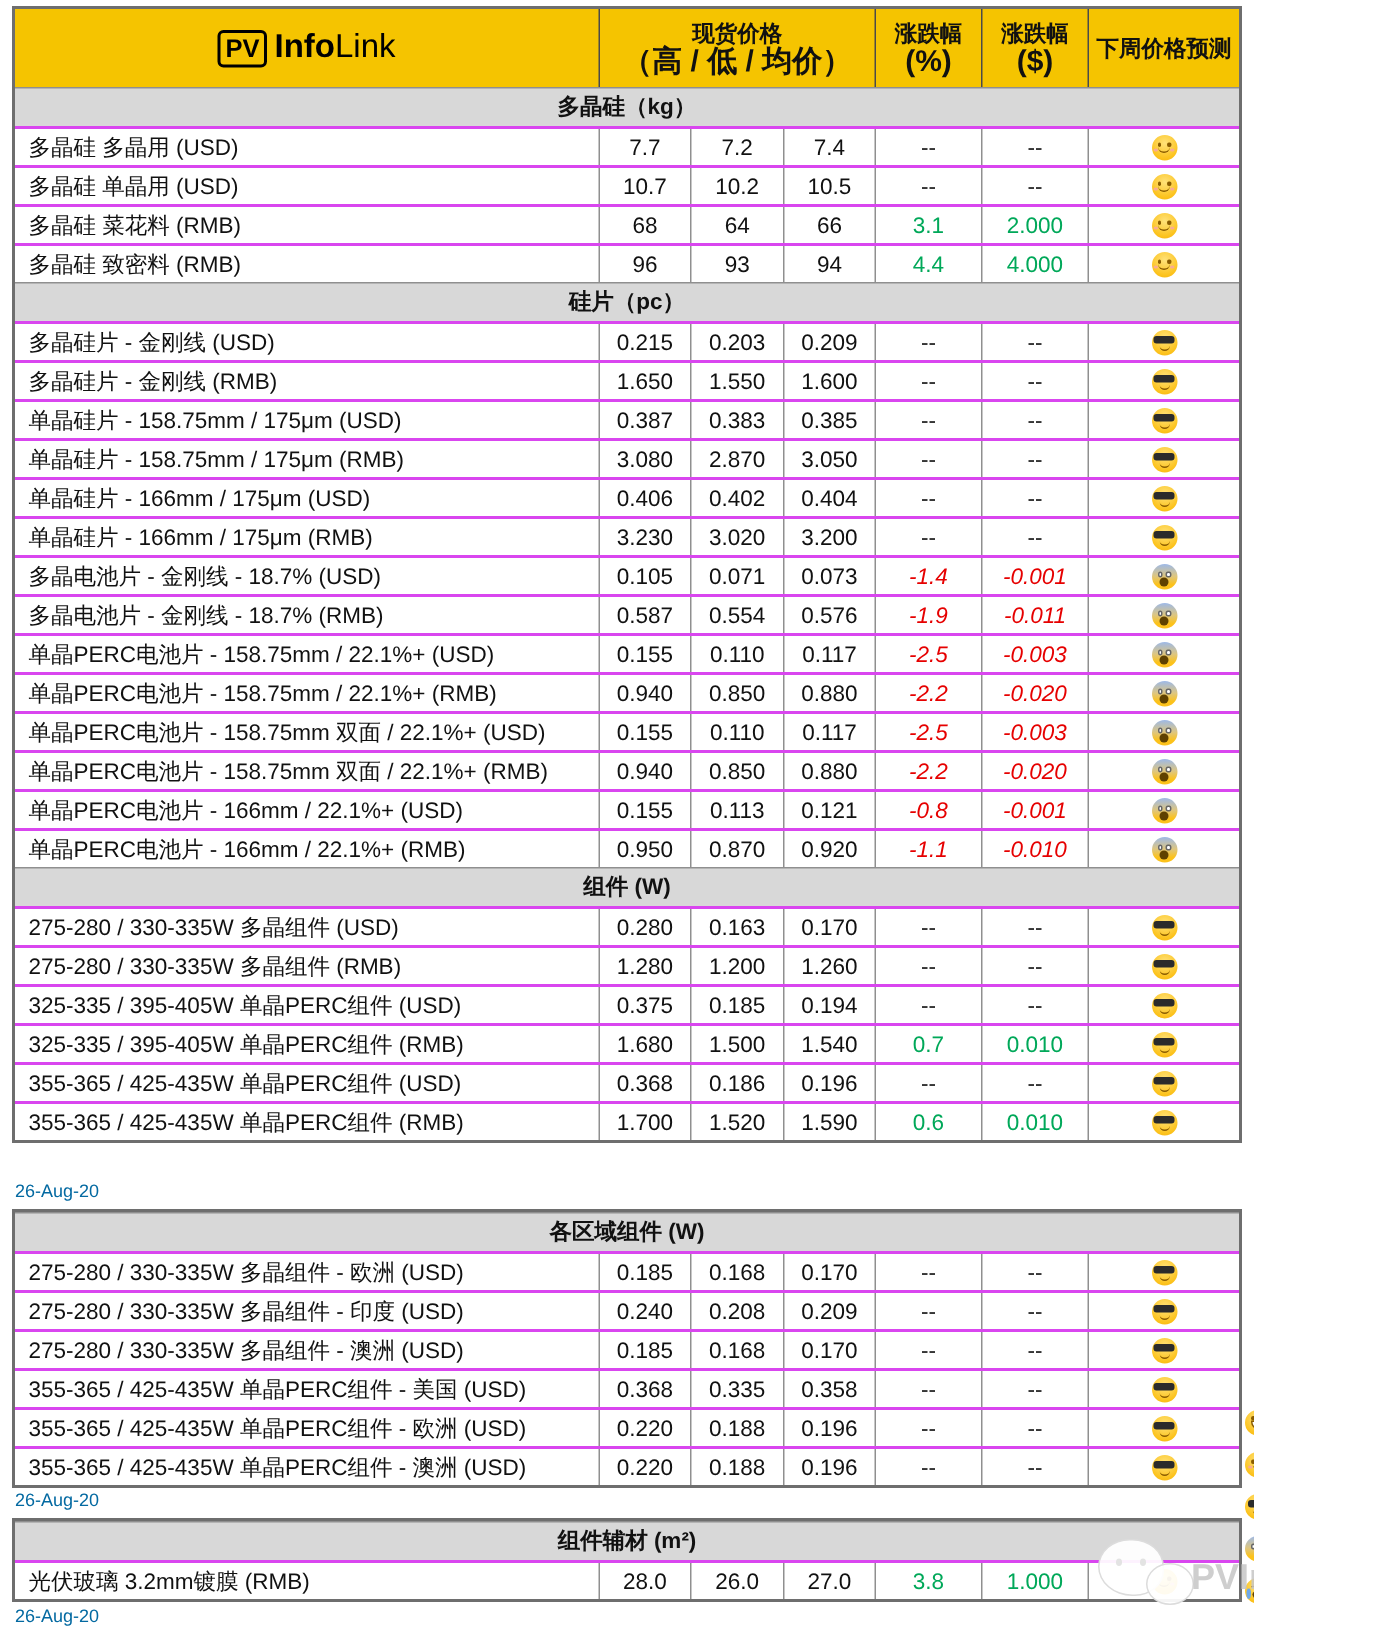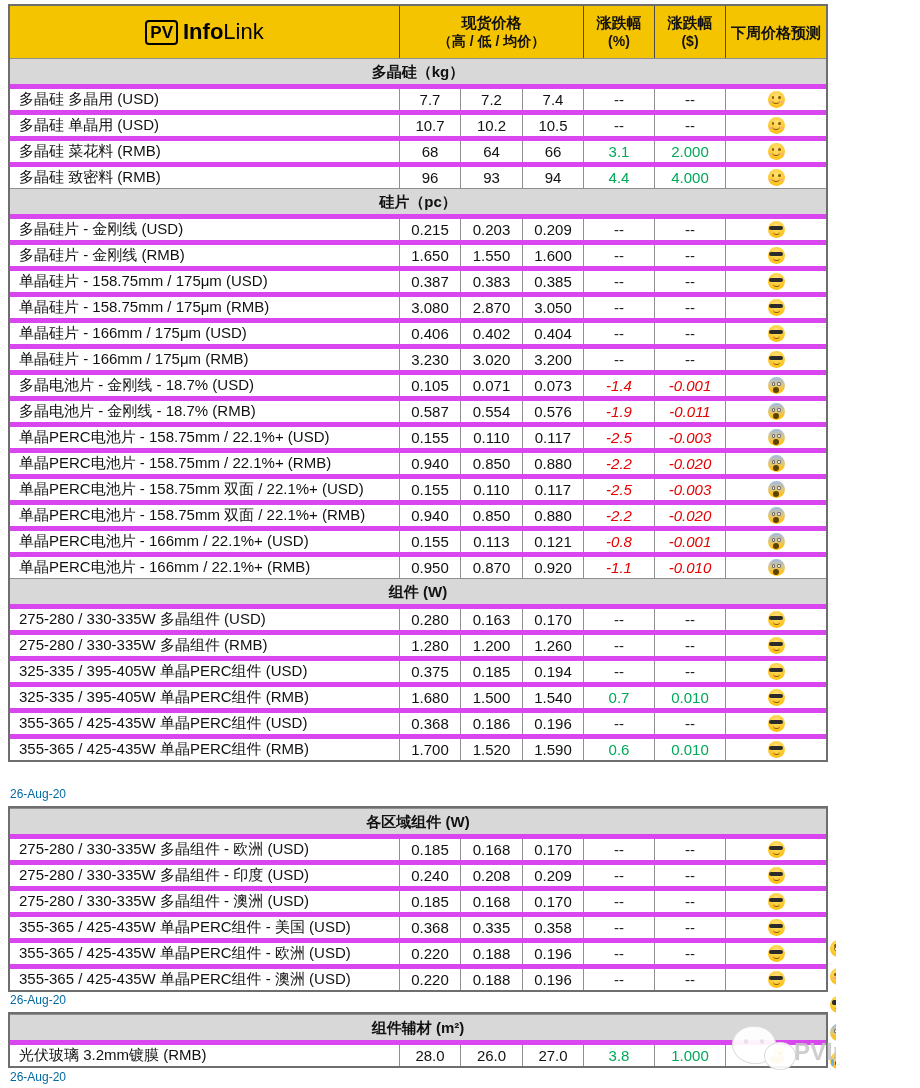--- a/index.html
+++ b/index.html
@@ -11,33 +11,33 @@
   .t1{top:4px;} .t2{top:806px;} .t3{top:1012px;}
 
   .thead{display:flex;height:52px;background:#F5C400;align-items:stretch;}
   .thead .hc{display:flex;flex-direction:column;justify-content:center;align-items:center;
     font-weight:bold;font-size:15px;line-height:19px;border-left:1px solid #4a4a4a;box-sizing:content-box;}
   .thead .hc:first-child{border-left:none;}
   .hc.hname{width:389px;flex-direction:row;}
   .hc.hprice{width:183px;}
   .hc.hpct,.hc.husd{width:70px;}
   .hc.hfc{width:100px;}
-  .hsub{font-weight:bold;font-size:14px;}
+  .hsub{font-weight:bold;font-size:20px;}
 
   .logo{display:flex;align-items:center;gap:5px;}
   .logo-pv{display:inline-block;border:2.5px solid #000;border-radius:4px;font-weight:bold;
     font-size:17px;padding:0 3px;line-height:21px;color:#000;background:transparent;}
   .logo-info{font-weight:bold;font-size:22px;color:#000;}
   .logo-link{font-weight:500;font-size:22px;color:#000;}
 
   .srow{height:26px;line-height:25px;background:#D8D8D8;font-weight:bold;font-size:15px;
     text-align:center;border-top:1px solid #8f8f8f;box-sizing:border-box;}
   .ptable > div:first-child{border-top:none;}
 
-  .trow{display:flex;height:26px;box-sizing:border-box;border-top:5px solid #d946ef;background:#fff;}
+  .trow{display:flex;height:26px;box-sizing:border-box;border-top:2px solid #d946ef;background:#fff;}
   .trow .cell{height:100%;display:flex;align-items:center;justify-content:center;
     font-size:15px;border-left:1px solid #8f8f8f;box-sizing:content-box;}
   .trow .cell:first-child{border-left:none;justify-content:flex-start;padding-left:9px;box-sizing:border-box;}
   .c0{width:389px;white-space:nowrap;overflow:hidden;}
   .c1{width:60px;} .c2{width:61px;} .c3{width:60px;} .c4{width:70px;} .c5{width:70px;} .c6{width:100px;}
   .pos{color:#00A859;} .neg{color:#E60000;font-style:italic;} .flat{color:#222;}
 
   .date{position:absolute;left:10px;font-size:12px;color:#0369a1;}
   .d1{top:787px;} .d2{top:993px;} .d3{top:1070px;}
 

